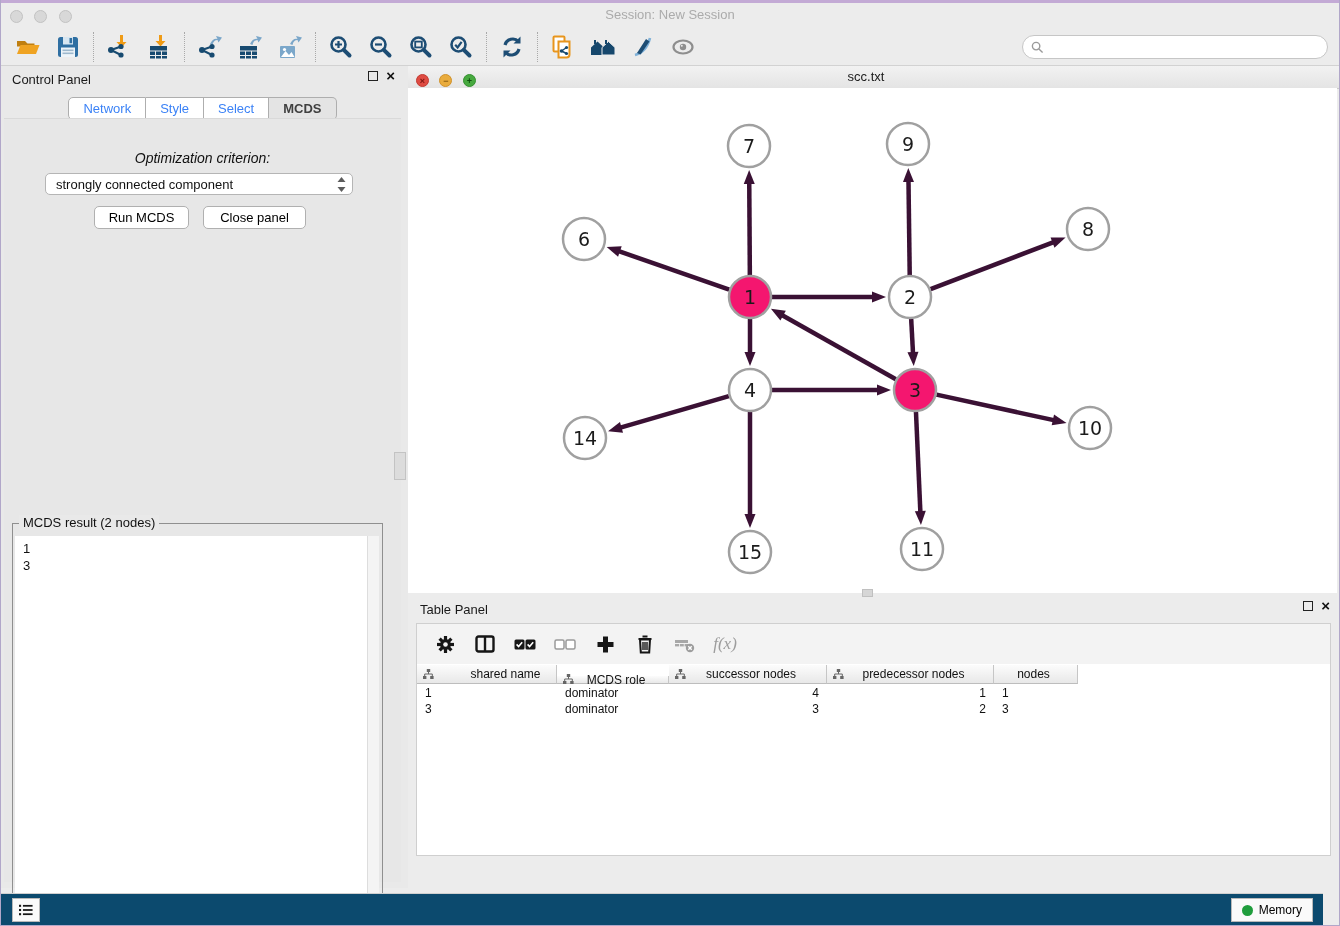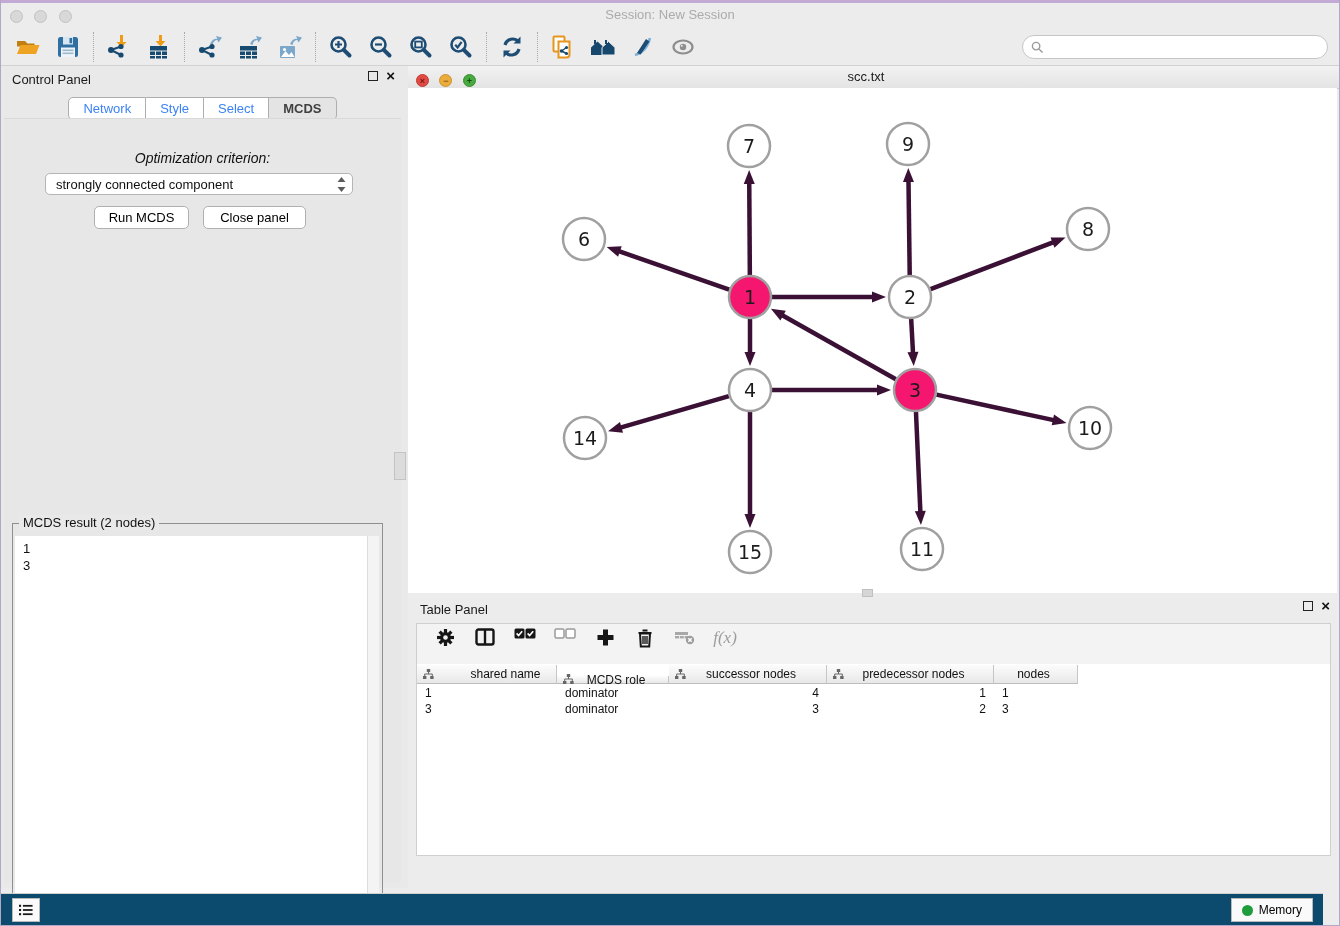--- a/index.html
+++ b/index.html
@@ -71,21 +71,21 @@
   .mini{width:13px;height:13px;border-radius:50%;display:inline-block;margin-right:6px;
        font-size:9px;font-weight:bold;text-align:center;line-height:12px;box-sizing:border-box;}
   .net-canvas{position:absolute;top:22px;left:0;width:929px;height:505px;background:#fff;}
   
   .table-panel{position:absolute;left:408px;top:597px;width:932px;height:291px;background:#ececec;}
   .tp-container{position:absolute;left:8px;top:26px;width:913px;height:231px;background:#fff;
        border:1px solid #cfcfcf;}
   .tp-toolbar{position:absolute;top:0;left:0;right:0;height:40px;background:#f3f3f3;
        display:flex;align-items:center;padding-left:10px;gap:4px;}
   .tp-btn{width:36px;height:32px;border:none;background:transparent;display:flex;
-       align-items:flex-start;justify-content:center;cursor:pointer;padding:0;}
+       align-items:center;justify-content:center;cursor:pointer;padding:0;}
   .fx{font-family:"Liberation Serif",serif;font-style:italic;font-size:17px;color:#9d9d9d;}
   .thead{position:absolute;top:41px;left:0;height:19px;display:flex;}
   .th{background:linear-gradient(#fcfcfc,#e8e8e8);border-right:1px solid #c6c6c6;
        border-bottom:1px solid #bdbdbd;display:flex;align-items:center;box-sizing:border-box;
        font-size:12px;padding-left:6px;cursor:pointer;}
   .th .th-label{flex:1;text-align:center;padding-right:10px;}
   .trow{position:absolute;left:0;height:16px;display:flex;font-size:12px;}
   .td{box-sizing:border-box;padding:1px 8px 0 8px;overflow:hidden;white-space:nowrap;}
   .td.right{text-align:right;}
   .tp-tabs{position:absolute;top:268px;left:0;right:0;}

